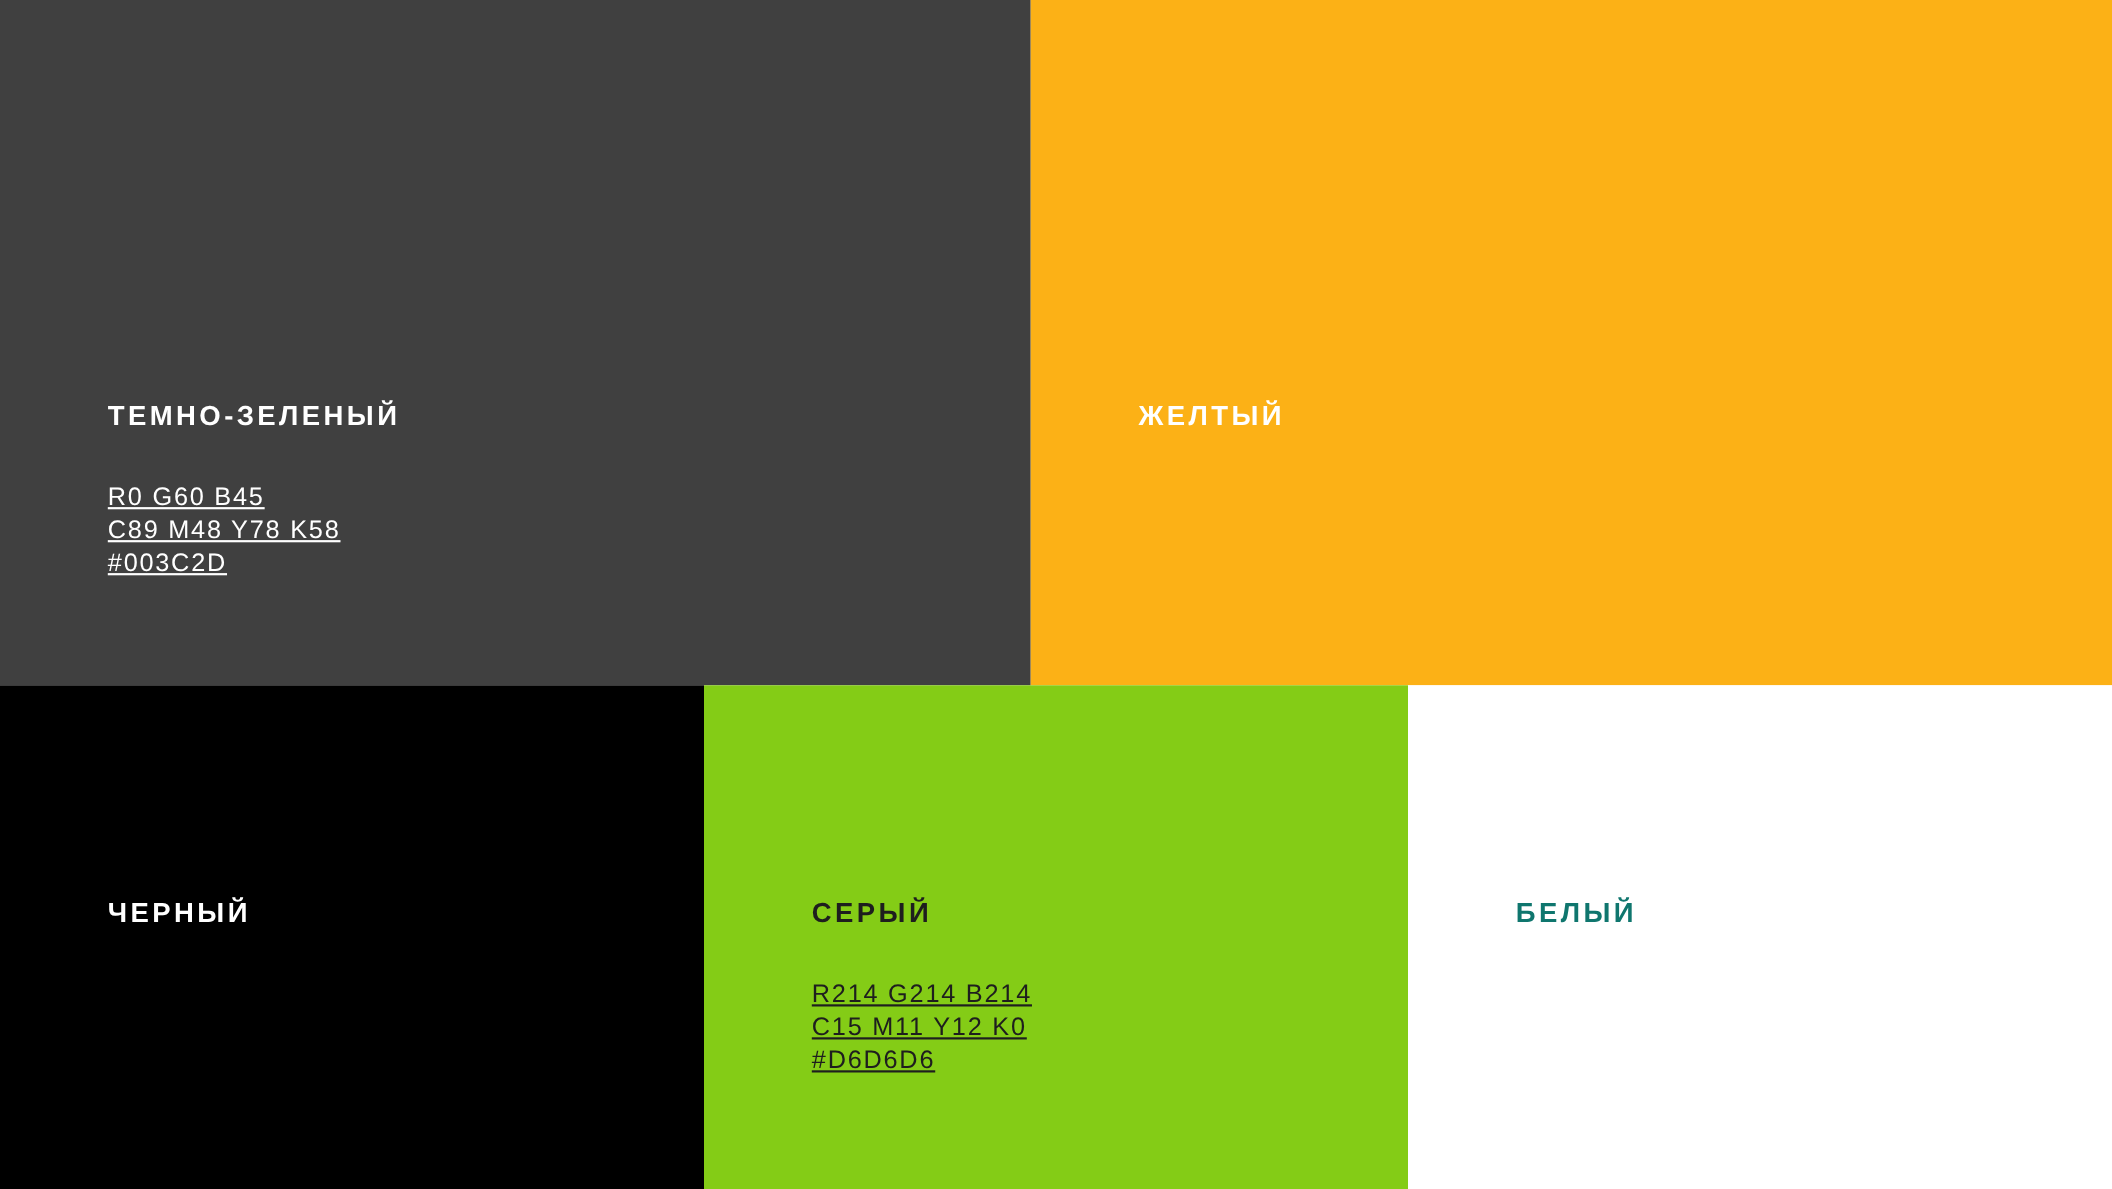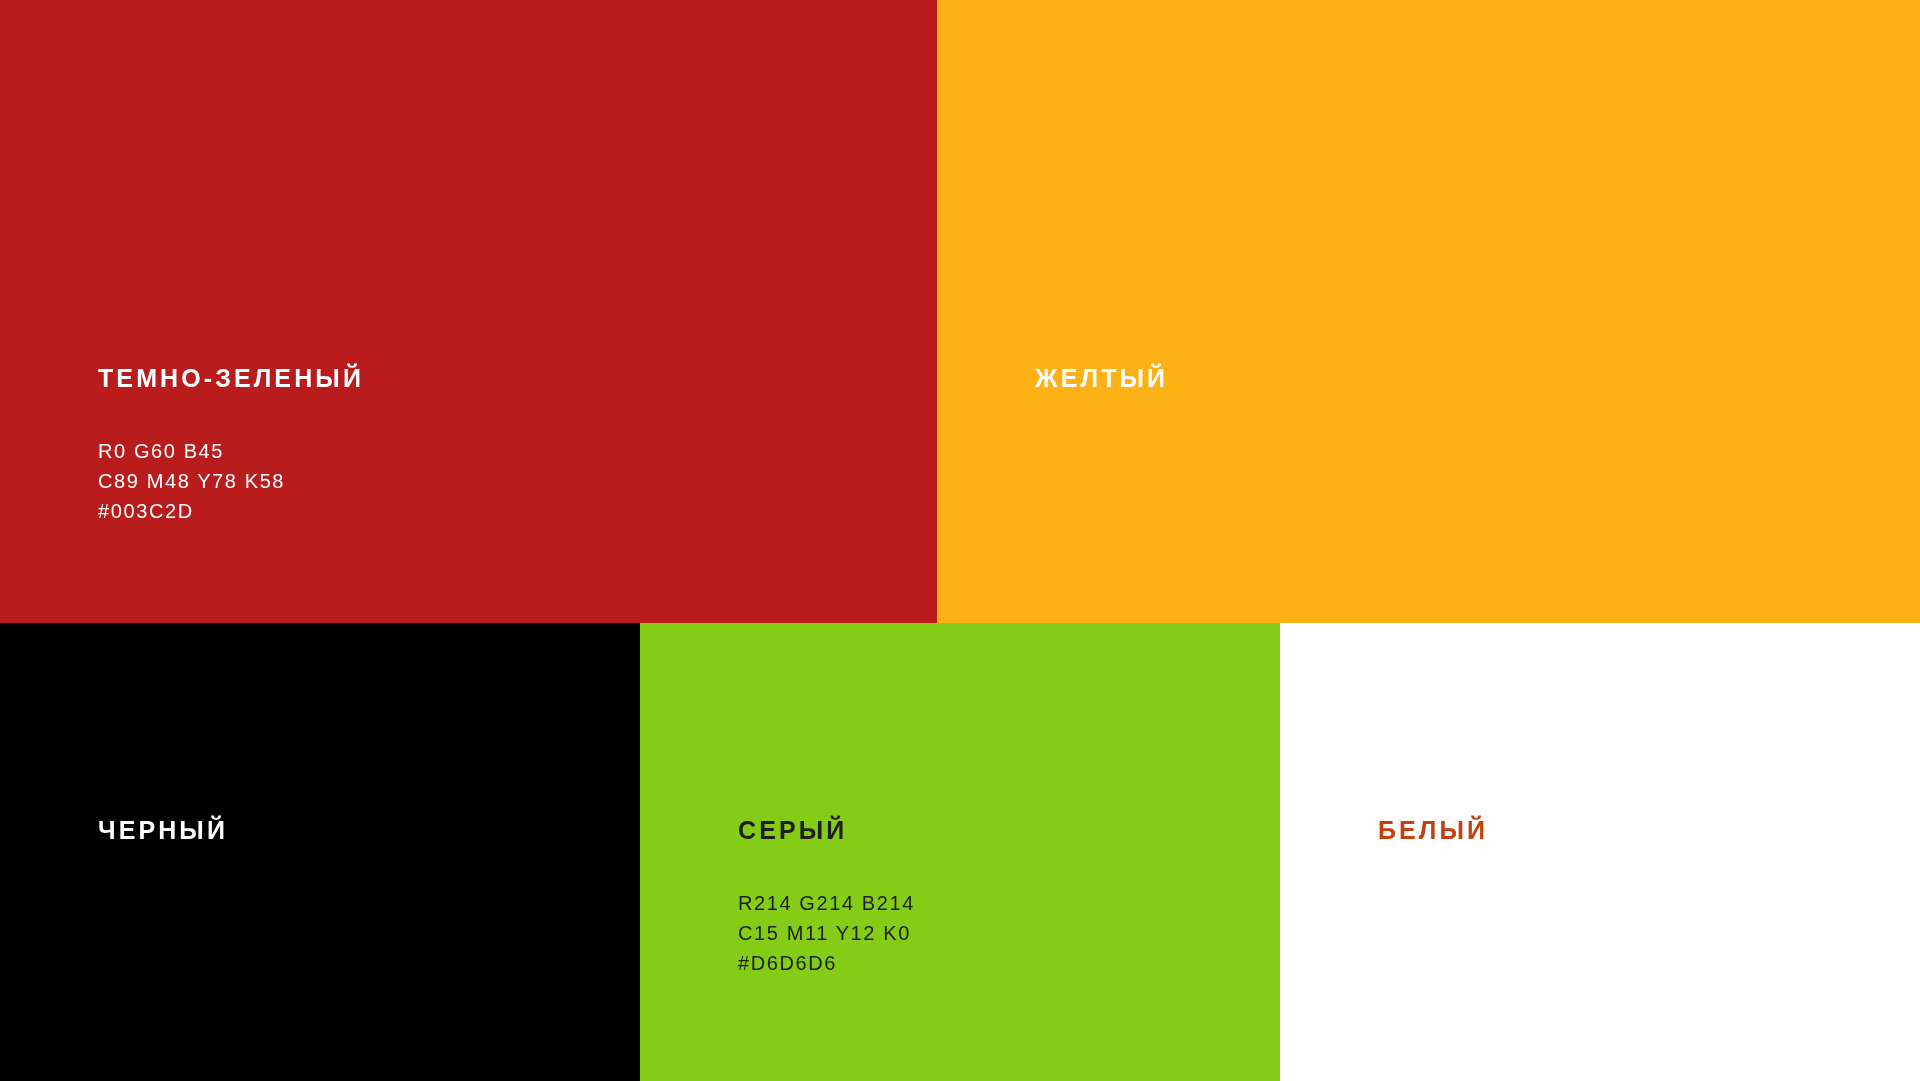--- a/index.html
+++ b/index.html
@@ -54,35 +54,36 @@
     text-transform: uppercase;
     line-height: 1;
     white-space: nowrap;
   }
 
   .swatch-values {
     margin-top: 45px;
   }
 
   .swatch-value-line {
-    font-size: 20px;
+    font-size: 23px;
     font-weight: 400;
     letter-spacing: 1.6px;
     line-height: 30px;
     white-space: nowrap;
+    text-decoration: underline;
   }
 </style>
 </head>
 <body>
 
 <div class="palette-board">
 
   <div class="palette-row row-top">
 
-    <div class="swatch swatch-green" style="background: #b91c1c;">
+    <div class="swatch swatch-green" style="background: #404040;">
       <div class="swatch-text" style="color: rgb(255, 255, 255);">
         <div class="swatch-title">ТЕМНО-ЗЕЛЕНЫЙ</div>
         <div class="swatch-values">
           <div class="swatch-value-line">R0 G60 B45</div>
           <div class="swatch-value-line">C89 M48 Y78 K58</div>
           <div class="swatch-value-line">#003C2D</div>
         </div>
       </div>
     </div>
 
@@ -107,20 +108,20 @@
         <div class="swatch-title">СЕРЫЙ</div>
         <div class="swatch-values">
           <div class="swatch-value-line">R214 G214 B214</div>
           <div class="swatch-value-line">C15 M11 Y12 K0</div>
           <div class="swatch-value-line">#D6D6D6</div>
         </div>
       </div>
     </div>
 
     <div class="swatch swatch-white" style="background: rgb(255, 255, 255);">
-      <div class="swatch-text" style="color: #c2410c;">
+      <div class="swatch-text" style="color: #0f766e;">
         <div class="swatch-title">БЕЛЫЙ</div>
       </div>
     </div>
 
   </div>
 
 </div>
 
 </body></html>

